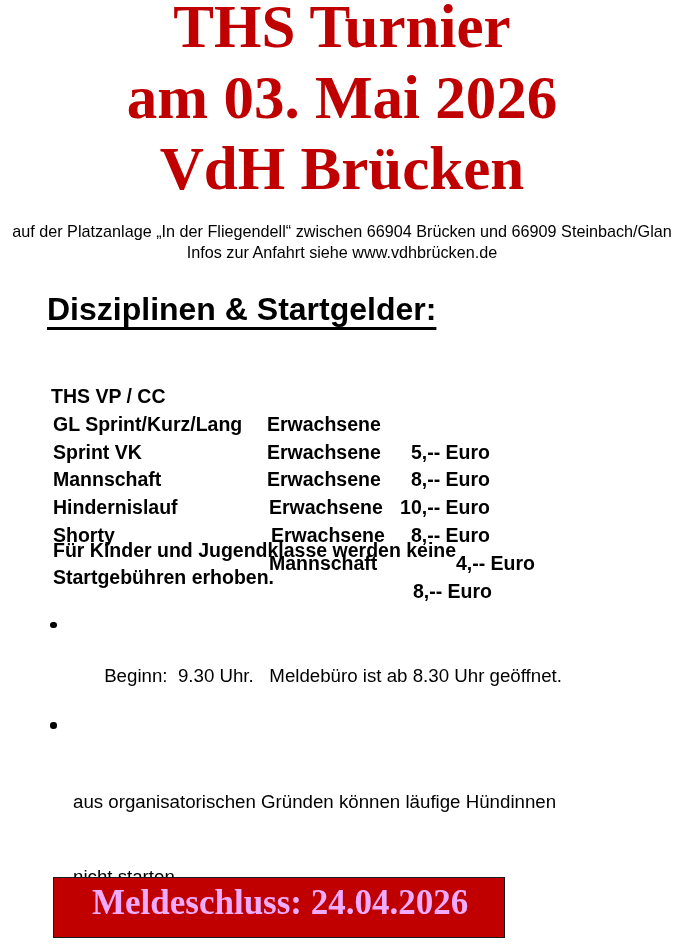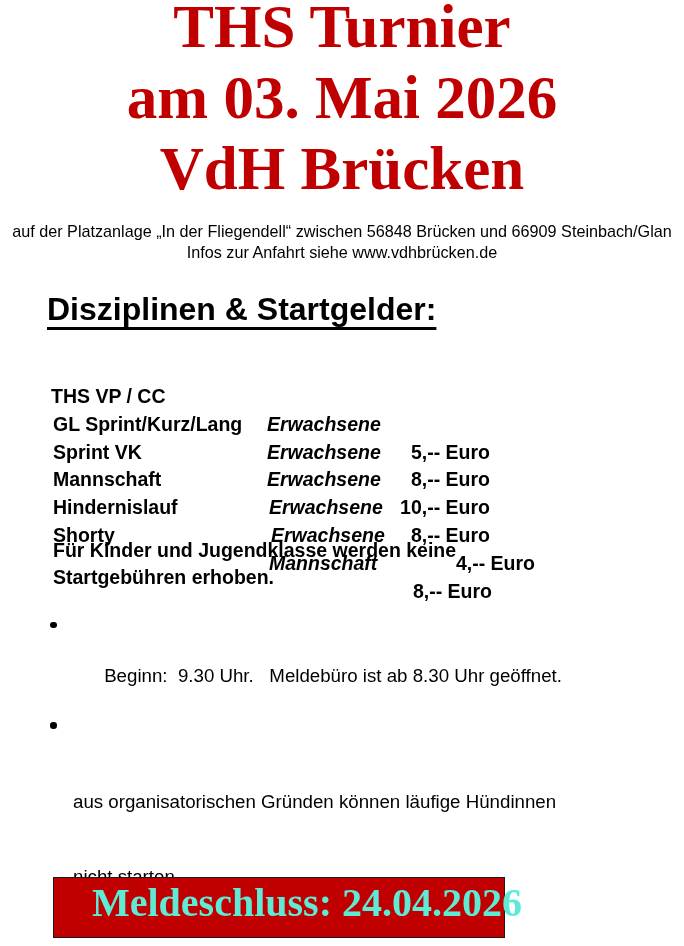--- a/index.html
+++ b/index.html
@@ -60,21 +60,21 @@
       position: absolute;
       left: 0;
       width: 684px;
       height: 27.8px;
       line-height: 27.8px;
       font-size: 19.5px;
       font-weight: bold;
       white-space: pre;
     }
     .fee-row .c1 { position: absolute; left: 53px; }
-    .fee-row .c2 { position: absolute; left: 268px; font-style: italic; }
+    .fee-row .c2 { position: absolute; left: 268px; }
     .fee-row .c3 { position: absolute; right: 194px; text-align: right; }
     .r1 { top: 355.3px; } .r1 .c1 { left: 51px; } .r1 .c2 { left: 267px; }
     .r2 { top: 383.1px; } .r2 .c2 { left: 267px; }
     .r3 { top: 410.9px; } .r3 .c2 { left: 267px; }
     .r4 { top: 438.7px; } .r4 .c2 { left: 269px; }
     .r5 { top: 466.5px; padding-left: 43px; } .r5 .c2 { left: 271px; } .r5 .c3 { right: 192px; }
     .r6 { top: 494.3px; } .r6 .c2 { left: 269px; } .r6 .c3 { right: 192px; }
 
     
     .note {
@@ -126,39 +126,39 @@
       box-sizing: border-box;
       background: var(--accent);
       border: 1px solid #1a1a1a;
     }
     .deadline-text {
       position: absolute;
       left: 38px;
       top: 0;
       font-family: "Liberation Serif", serif;
       font-weight: bold;
-      font-size: 40px;
+      font-size: 35px;
       line-height: 49px;
-      color: #5eead4;
+      color: #f0abfc;
       white-space: nowrap;
     }
   </style>
 </head>
 <body>
 
 <div class="page">
 
   <div class="title">
     <span class="line">THS Turnier</span>
     <span class="line">am 03. Mai 2026</span>
     <span class="line">VdH Brücken</span>
   </div>
 
   <div class="subtitle">
-    <span class="line">auf der Platzanlage „In der Fliegendell“ zwischen 56848 Brücken und 66909 Steinbach/Glan</span>
+    <span class="line">auf der Platzanlage „In der Fliegendell“ zwischen 66904 Brücken und 66909 Steinbach/Glan</span>
     <span class="line"><span>Infos zur Anfahrt siehe </span><span>www.vdhbrücken.de</span></span>
   </div>
 
   <div class="fees-heading">Disziplinen &amp; Startgelder:</div>
 
   <div>
     <div class="fee-row r1">
       <span class="c1">THS VP / CC</span>
       <span class="c2">Erwachsene</span>
       <span class="c3">5,-- Euro</span>

